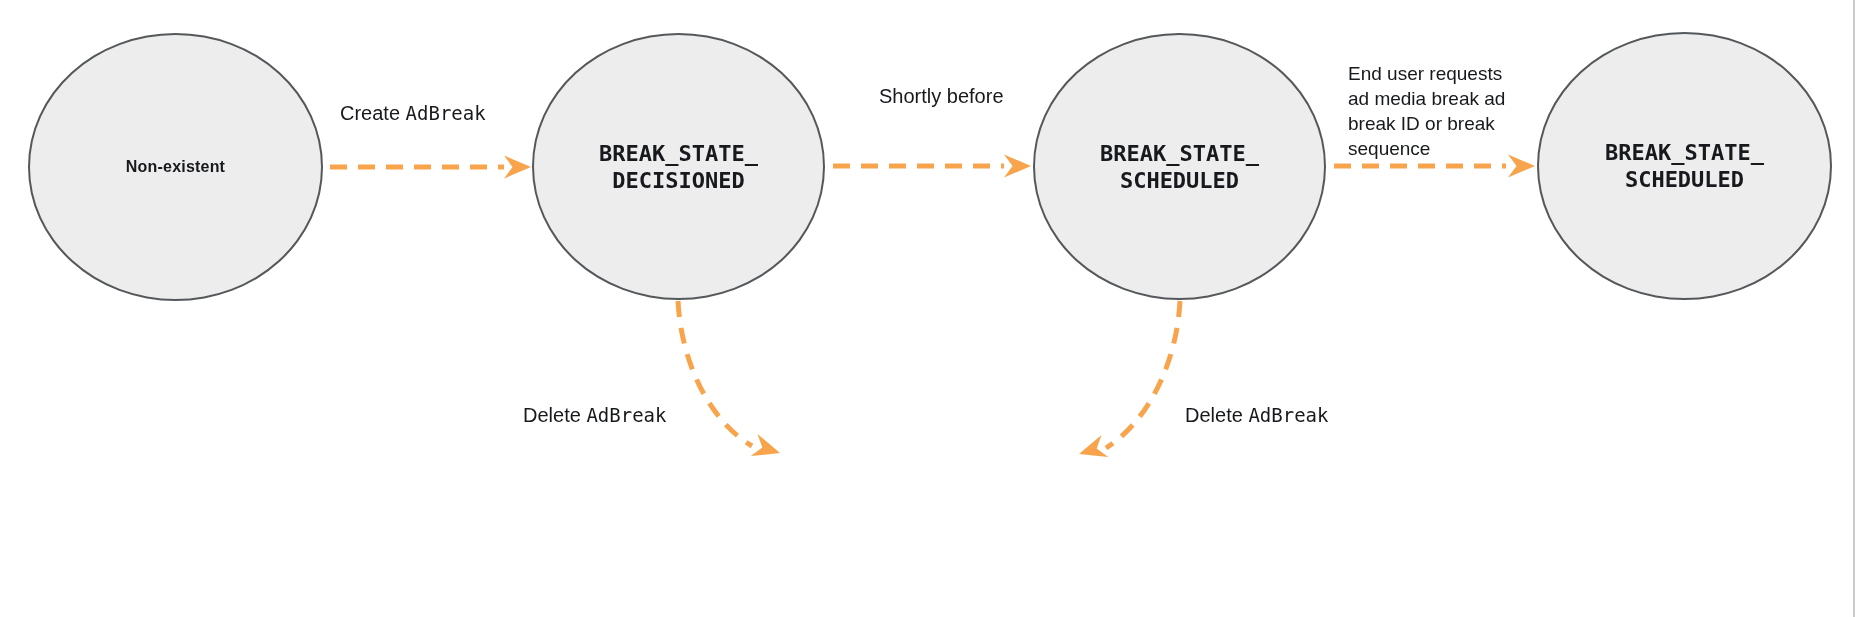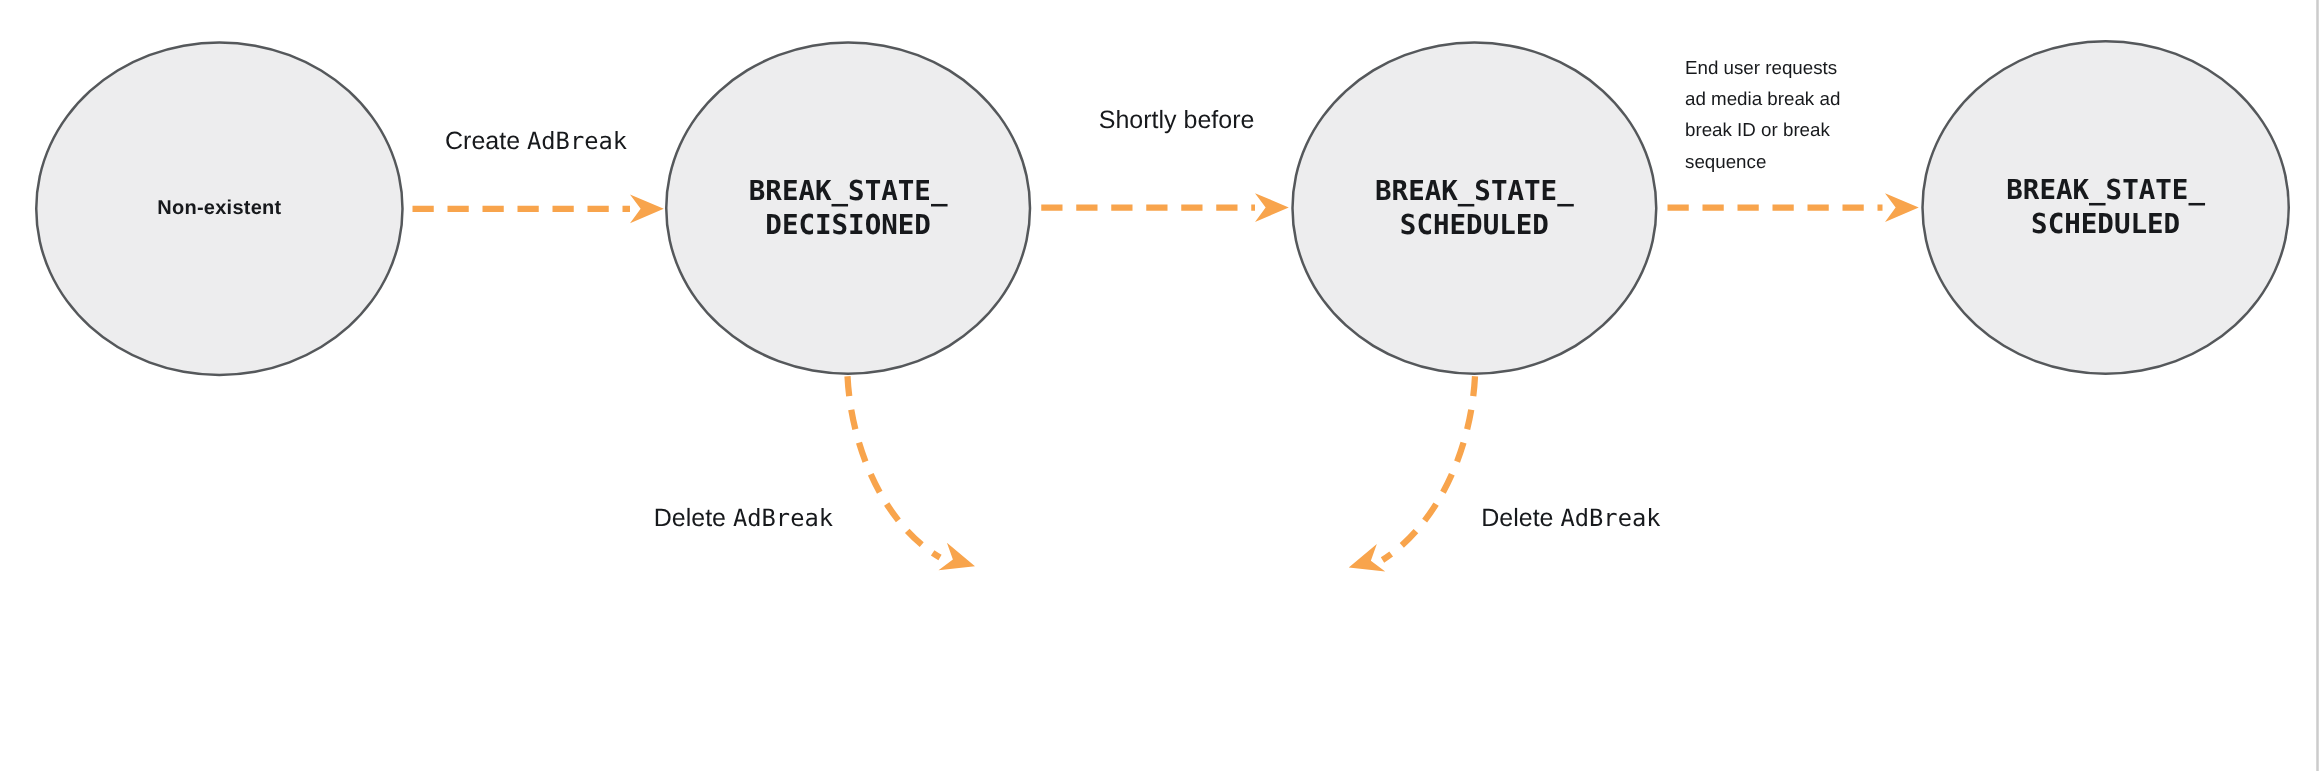--- a/index.html
+++ b/index.html
@@ -54,21 +54,22 @@
     white-space: nowrap;
     color: #17191c;
   }
   .edge-label .code {
     font-family: "DejaVu Sans Mono", monospace;
     font-size: 19px;
   }
   .edge-label.multiline {
     white-space: normal;
     line-height: 25px;
-    font-size: 15px;
+    font-size: 19px;
+    margin-top: 19px;
   }
   .edge-label .line {
     display: block;
   }
   .page-edge {
     position: absolute;
     left: 1853px;
     top: 0;
     width: 2px;
     height: 617px;
@@ -123,21 +124,21 @@
     <span class="code-line">BREAK_STATE_</span>
     <span class="code-line">SCHEDULED</span>
   </div>
 
   <div class="state" style="left:1537px; top:32px; width:295px; height:268px;">
     <span class="code-line">BREAK_STATE_</span>
     <span class="code-line">SCHEDULED</span>
   </div>
 
 
-  <div class="edge-label" style="left:356px; top:100px;">
+  <div class="edge-label" style="left:340px; top:100px;">
     <span>Create </span><span class="code">AdBreak</span>
   </div>
 
   <div class="edge-label" style="left:879px; top:83px; line-height:27px;text-align:center;">
     <span class="line">Shortly before</span>
   </div>
 
   <div class="edge-label multiline" style="left:1348px; top:42px; width:180px;">
     <span class="line">End user requests</span>
     <span class="line">ad media break ad</span>

